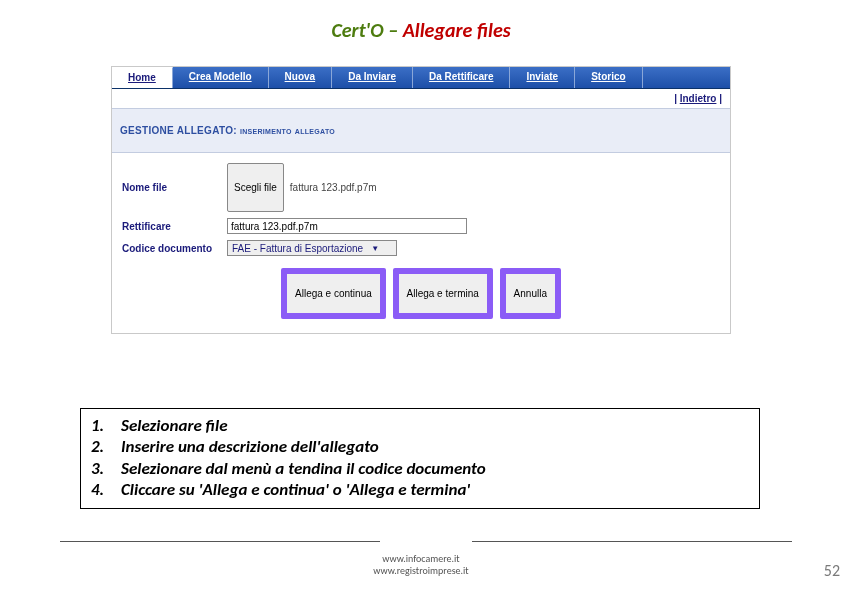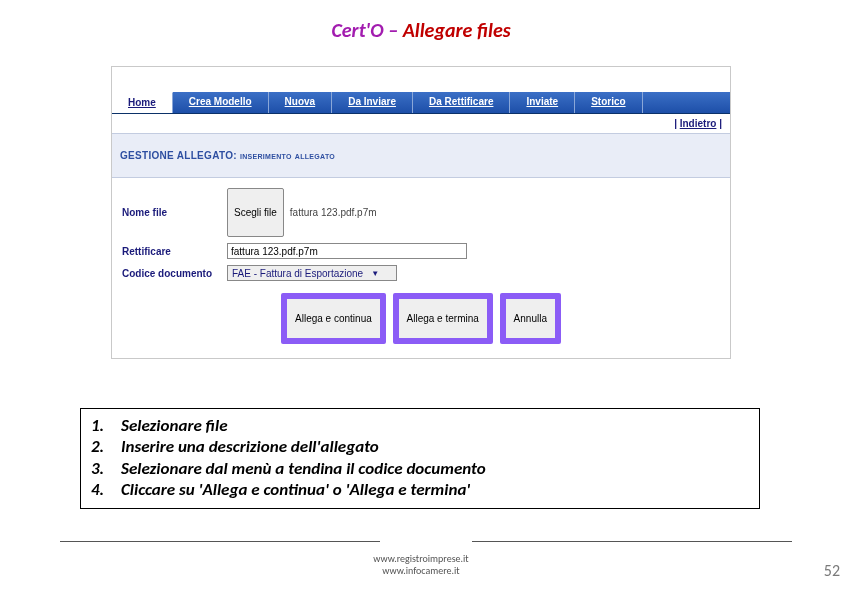--- a/index.html
+++ b/index.html
@@ -10,38 +10,37 @@
     background: #fff;
     position: relative;
   }
   .slide-title {
     text-align: center;
     font-style: italic;
     font-weight: bold;
     font-size: 20px;
     padding-top: 18px;
   }
-  .slide-title .t-black { color: #a21caf; font-style: italic; }
+  .slide-title .t-black { color: #4d7c0f; font-style: italic; }
   .slide-title .t-red { color: #c00000; }
 
   .screenshot-wrap {
     margin: 24px auto 0 auto;
     width: 620px;
     border: 1px solid #c9c9c9;
     background: #fff;
     font-family: Tahoma, Geneva, sans-serif;
     font-size: 10px;
     color: #1a1a7a;
   }
   .nav-bar {
     background: linear-gradient(#3b6fc6, #1d4fa8);
     display: flex;
     border-bottom: 1px solid #0b3168;
     height: 22px;
-    margin-top: 25px;
   }
   .nav-item {
     padding: 4px 16px 0 16px;
     font-weight: bold;
     text-decoration: underline;
     border-right: 1px solid #8aa7d8;
     color: #fff;
   }
   .nav-item.active {
     background: #fff;
@@ -238,17 +237,17 @@
     <div class="instr-txt">Cliccare su 'Allega e continua' o 'Allega e termina'</div>
   </div>
 </div>
 
 <div class="footer-lines">
   <hr>
   <hr>
 </div>
 
 <div class="footer-urls">
+  <div>www.infocamere.it</div>
   <div>www.registroimprese.it</div>
-  <div>www.infocamere.it</div>
 </div>
 
 <div class="page-num">52</div>
 
 </body></html>

